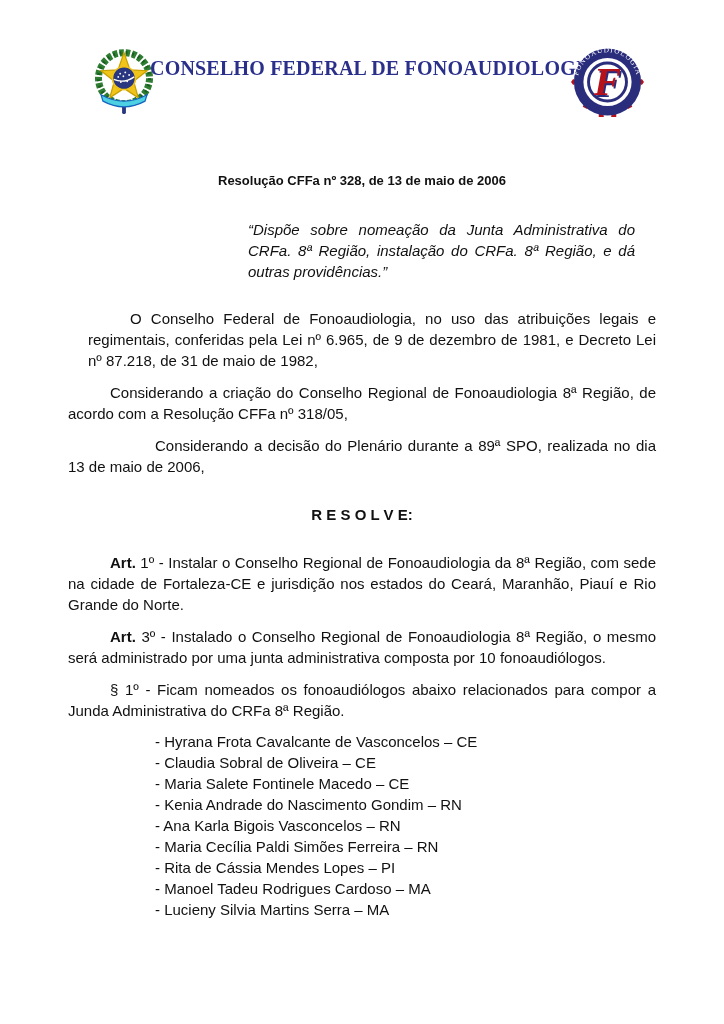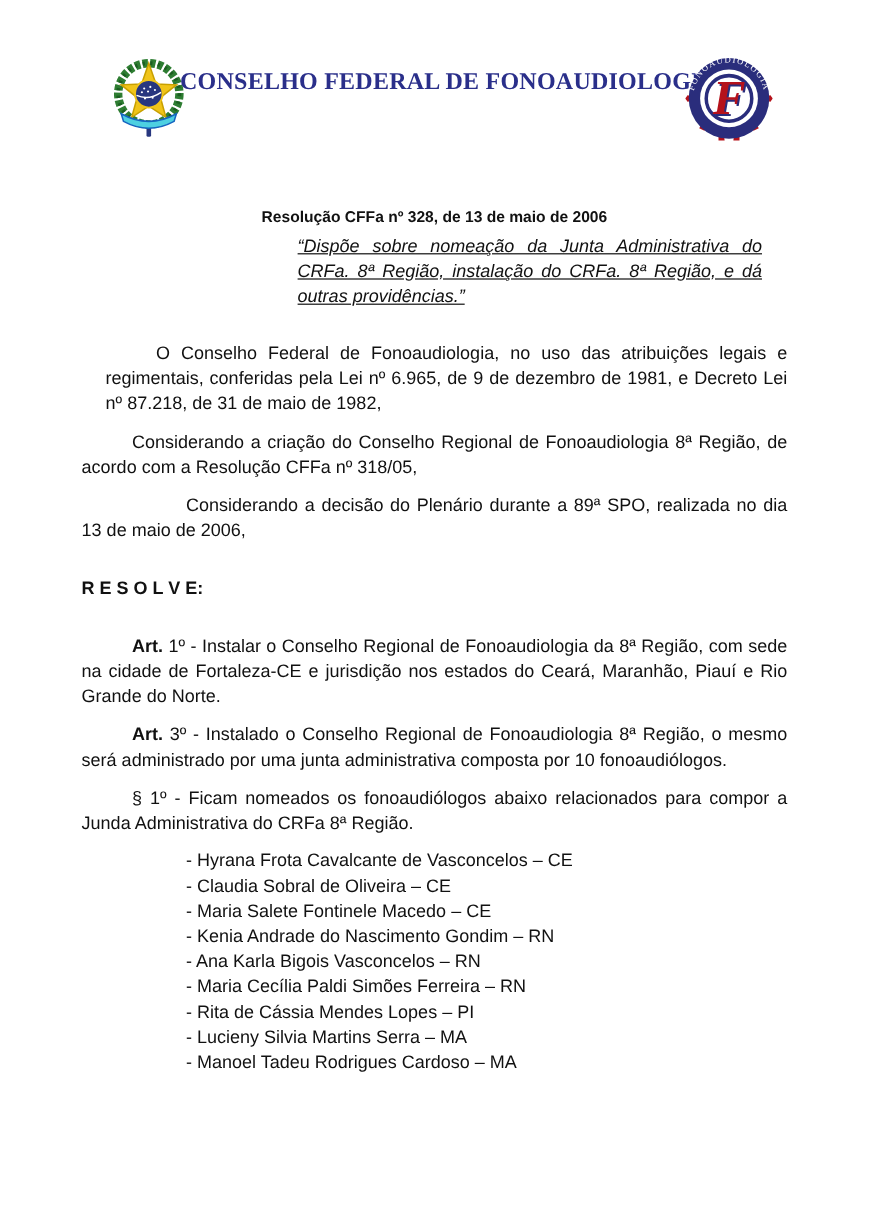--- a/index.html
+++ b/index.html
@@ -46,37 +46,36 @@
     white-space: nowrap;
   }
   .content { padding: 0 68px; }
   .doc-title {
     margin-top: 50px;
     text-align: center;
     font-weight: bold;
     font-size: 13px;
   }
   .epigraph {
-    margin: 4px 0 0 180px;
+    margin: 28px 0 0 180px;
     width: 387px;
     font-style: italic;
     text-align: justify;
-    text-decoration: underline;
   }
   .para {
     margin-top: 11px;
     text-align: justify;
   }
   .mt-lg { margin-top: 26px; margin-left: 20px; }
   .indent1 { text-indent: 42px; }
   .indent2 { text-indent: 87px; }
   .resolve {
     margin-top: 27px;
     margin-bottom: 27px;
-    text-align: left;
+    text-align: center;
     font-weight: bold;
   }
   .members { margin-top: 10px; margin-left: 87px; }
   .member { white-space: nowrap; }
   b { font-weight: bold; }
 </style>
 </head>
 <body>
 
 <div class="page">
@@ -162,19 +161,19 @@
     <p class="para indent1">§ 1º - Ficam nomeados os fonoaudiólogos abaixo relacionados para compor a Junda Administrativa do CRFa 8ª Região.</p>
 
     <div class="members">
       <div class="member">- Hyrana Frota Cavalcante de Vasconcelos – CE</div>
       <div class="member">- Claudia Sobral de Oliveira – CE</div>
       <div class="member">- Maria Salete Fontinele Macedo – CE</div>
       <div class="member">- Kenia Andrade do Nascimento Gondim – RN</div>
       <div class="member">- Ana Karla Bigois Vasconcelos – RN</div>
       <div class="member">- Maria Cecília Paldi Simões Ferreira – RN</div>
       <div class="member">- Rita de Cássia Mendes Lopes – PI</div>
+      <div class="member">- Manoel Tadeu Rodrigues Cardoso – MA</div>
       <div class="member">- Lucieny Silvia Martins Serra – MA</div>
-      <div class="member">- Manoel Tadeu Rodrigues Cardoso – MA</div>
     </div>
 
   </main>
 
 </div>
 
 </body></html>

